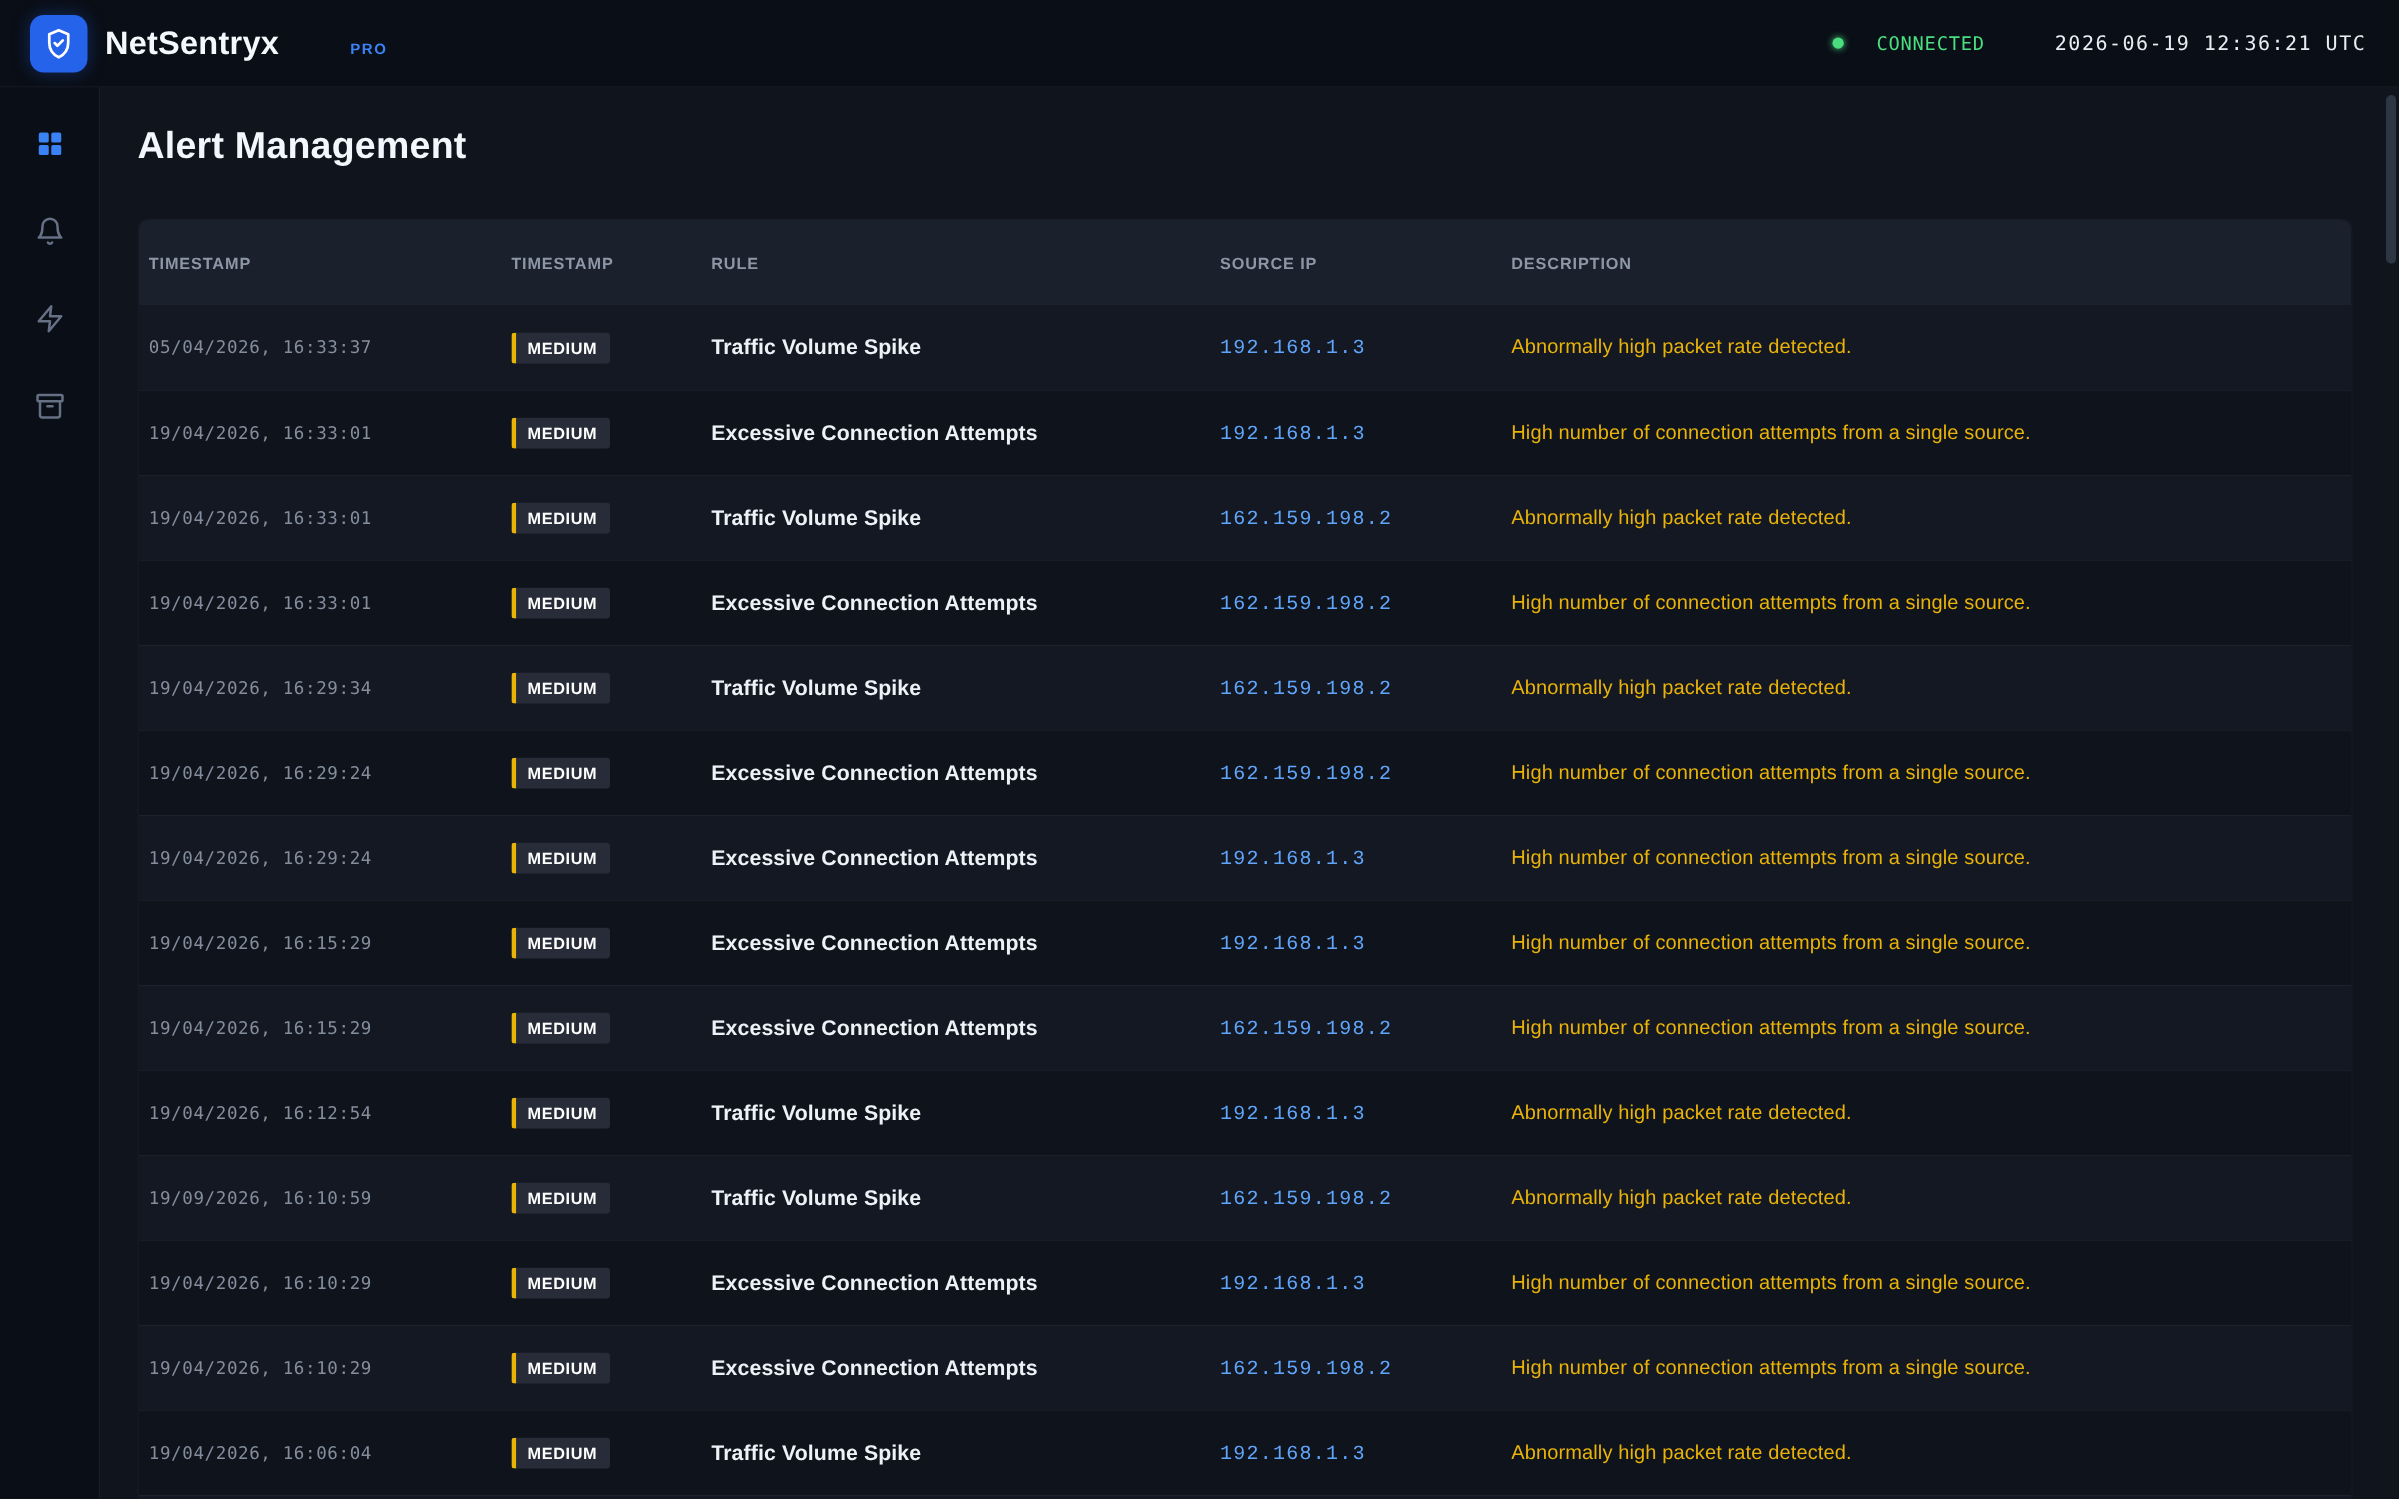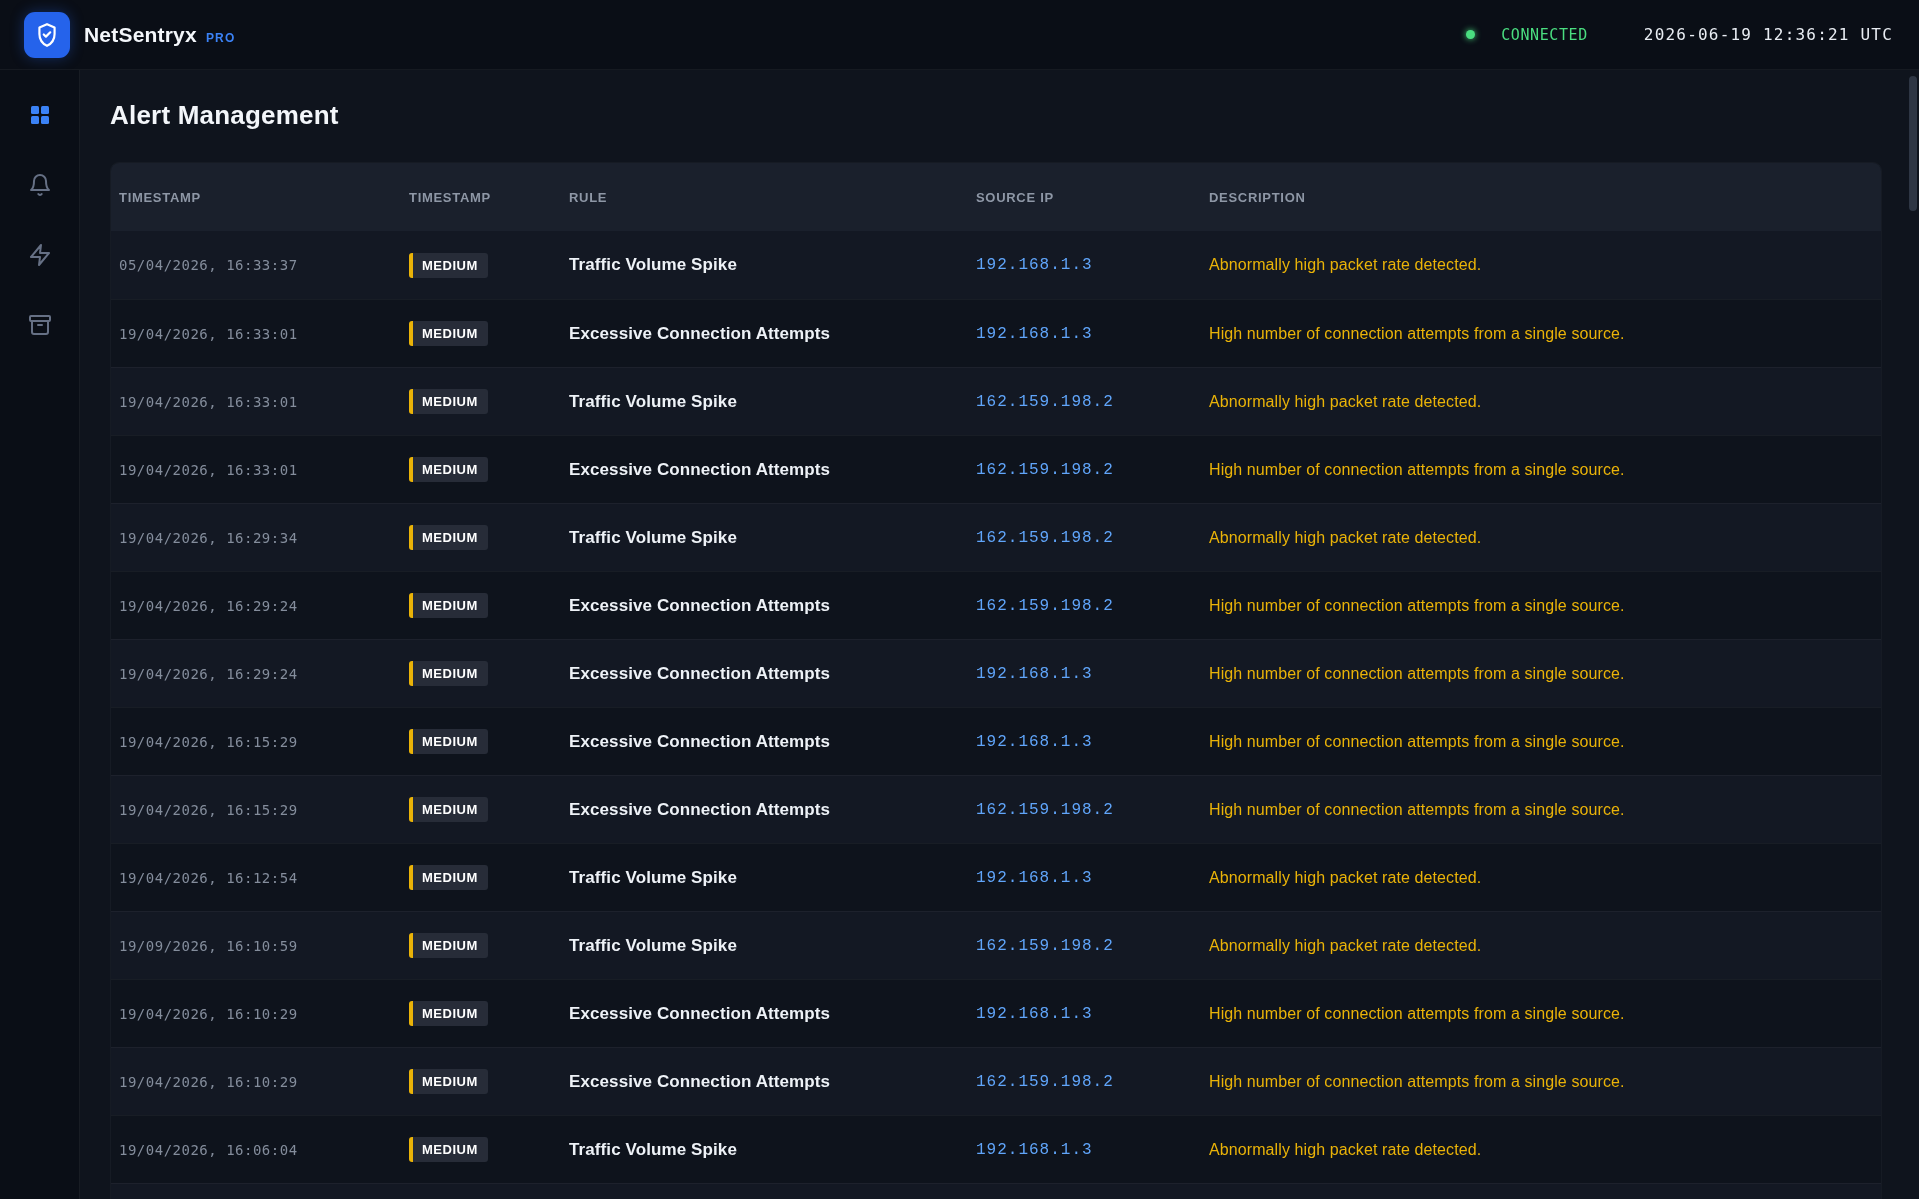--- a/index.html
+++ b/index.html
@@ -22,22 +22,22 @@
   .brand { display: flex; align-items: center; gap: 14px; }
   .logo {
     width: 46px; height: 46px;
     border-radius: 11px;
     background: var(--logo-blue, #2563eb);
     display: flex; align-items: center; justify-content: center;
     box-shadow: 0 0 14px rgba(37,99,235,0.35);
   }
   .logo svg { width: 26px; height: 26px; }
   .brand-text { display: flex; align-items: baseline; gap: 9px; }
-  .app-name { font-size: 21px; font-weight: 700; color: #f4f7fb; letter-spacing: 0.2px; }
-  .app-badge { font-size: 12px; font-weight: 700; color: var(--accent-blue, #3b82f6); letter-spacing: 1.2px; }
+  .app-name { font-size: 26px; font-weight: 700; color: #f4f7fb; letter-spacing: 0.2px; }
+  .app-badge { font-size: 12px; font-weight: 700; color: var(--accent-blue, #3b82f6); letter-spacing: 1.2px; margin-left: 48px; }
   .header-right { display: flex; align-items: center; gap: 56px; }
   .status {
     display: flex; align-items: center; gap: 26px;
     font-family: "DejaVu Sans Mono", monospace;
     font-size: 15px; letter-spacing: 0.6px;
     color: var(--status-green, #4ade80);
   }
   .status-dot {
     width: 9px; height: 9px; border-radius: 50%;
     background: var(--status-green, #4ade80);
@@ -62,22 +62,22 @@
     width: 40px; height: 40px;
     display: flex; align-items: center; justify-content: center;
     background: none; border: none; cursor: pointer;
     color: #667085; border-radius: 9px;
   }
   .side-btn.active { color: var(--accent-blue, #3b82f6); }
   .side-btn svg { width: 24px; height: 24px; }
   
   .main { flex: 1; padding: 30px 37px 0 30px; min-width: 0; }
   .page-title {
-    font-size: 26px; font-weight: 700; color: #f3f6fa;
-    letter-spacing: 0.2px; margin-bottom: 31px;
+    font-size: 30px; font-weight: 700; color: #f3f6fa;
+    letter-spacing: 0.2px; margin-bottom: 41px;
   }
   .alert-table {
     border-radius: 9px;
     overflow: hidden;
     border: 1px solid rgba(255,255,255,0.03);
   }
   .thead, .trow {
     display: grid;
     grid-template-columns: 290px 160px 407px 233px 1fr;
     align-items: center;

